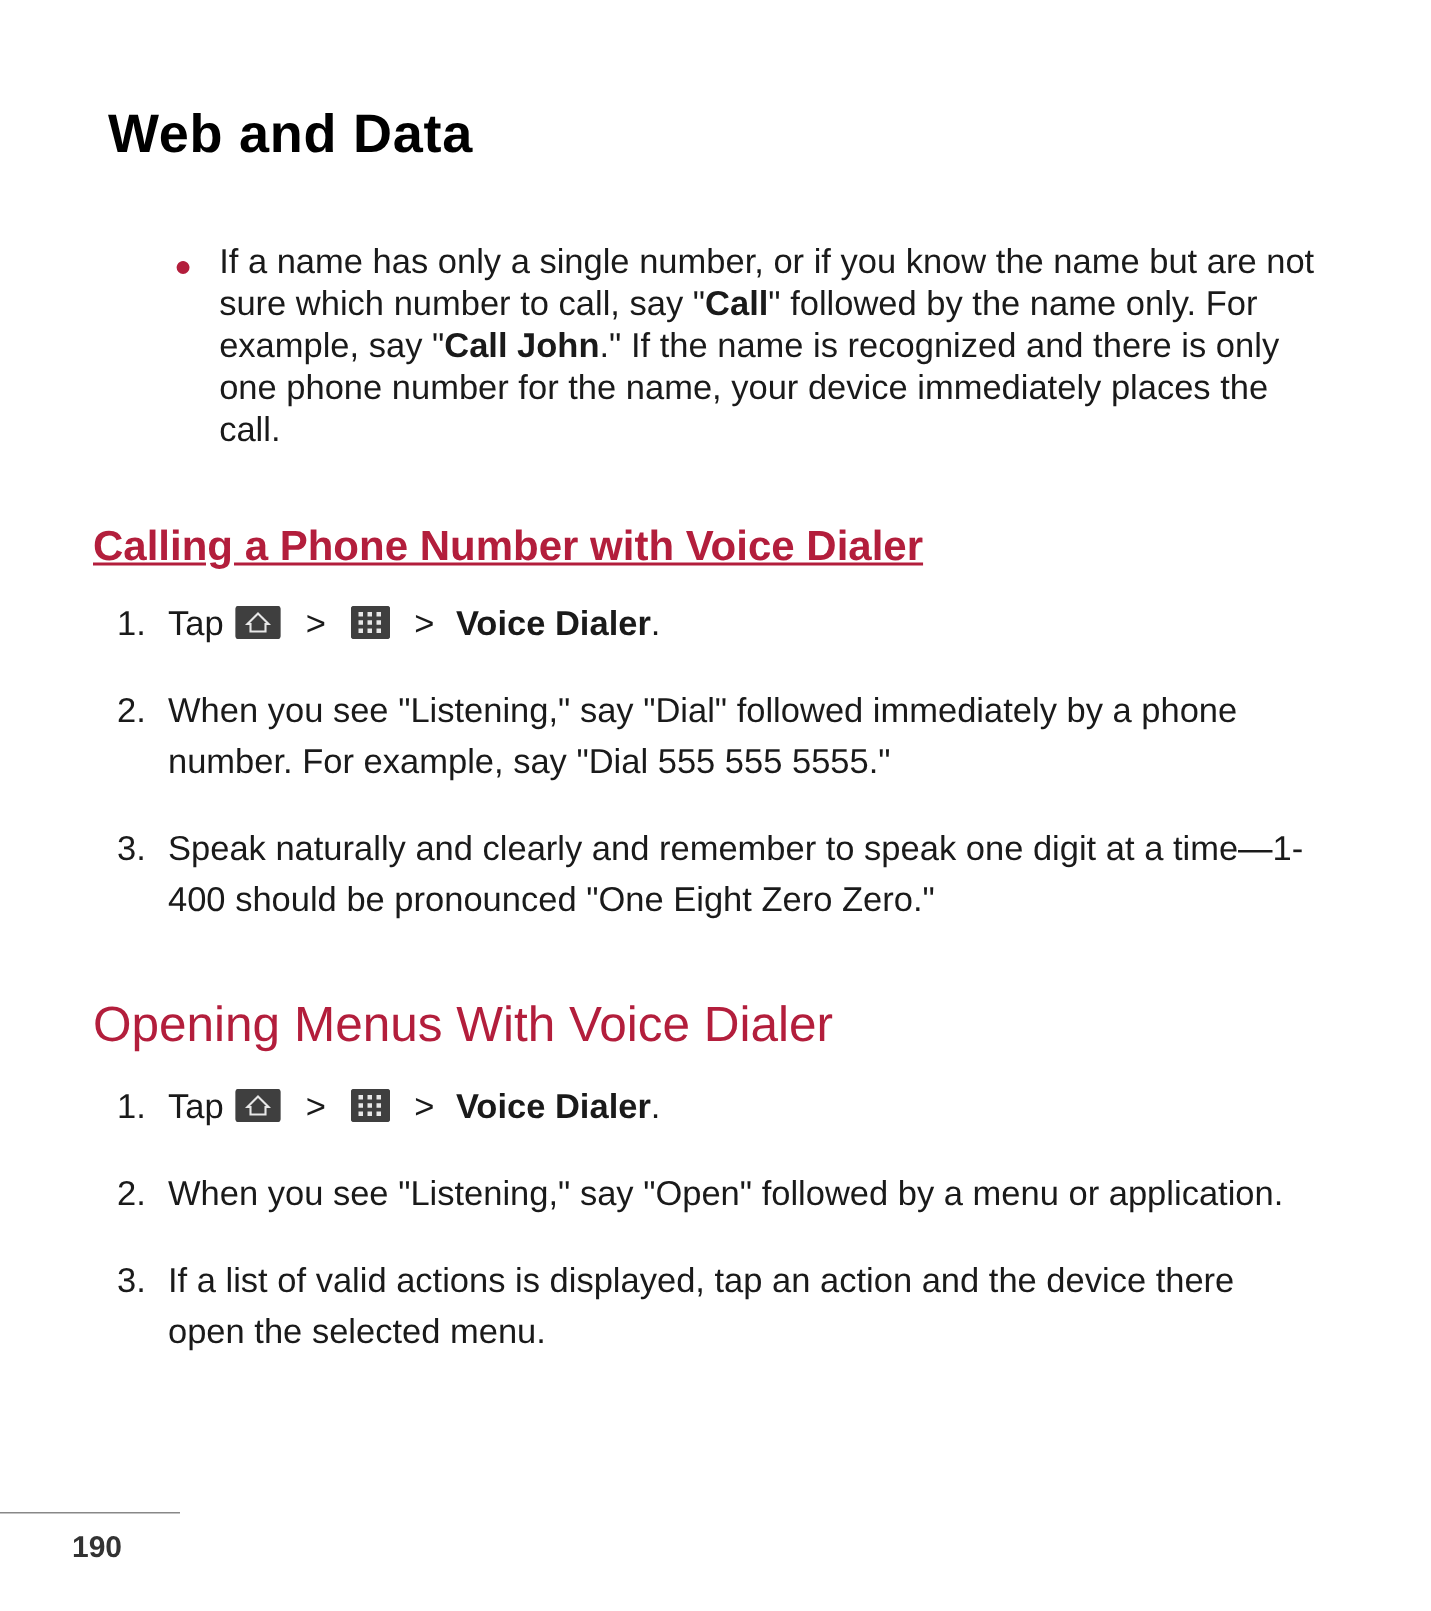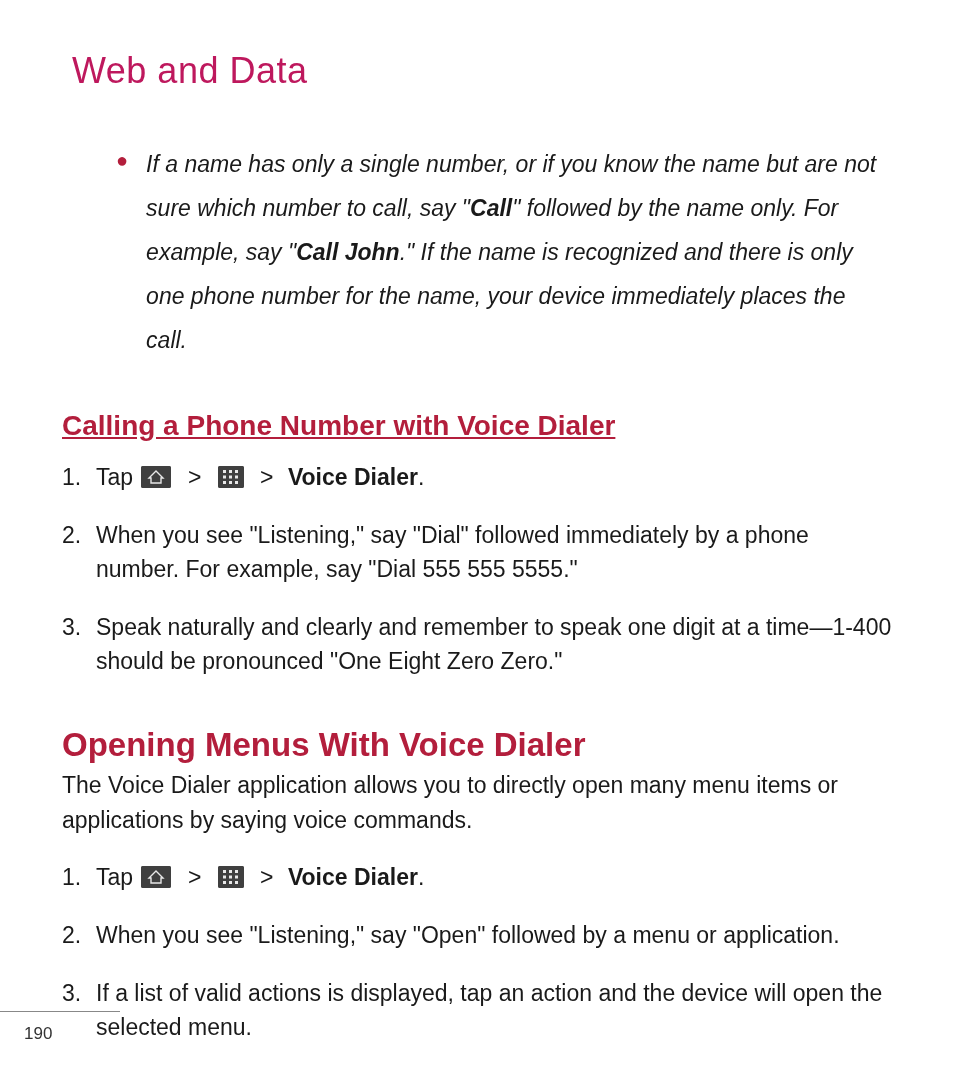--- a/index.html
+++ b/index.html
@@ -10,71 +10,70 @@
     width: 954px;
     height: 1074px;
     position: relative;
     color: #1a1a1a;
   }
   .page {
     padding: 50px 58px 0 62px;
   }
   .page-title {
     font-size: 36px;
-    font-weight: 400;
-    color: #be185d;
-    margin: 0 0 50px 10px;
+    font-weight: 700;
+    color: #000000;
+    margin: 18px 0 50px 10px;
     letter-spacing: 0.5px;
   }
   .bullet-block {
     margin-left: 54px;
     margin-right: 8px;
     margin-bottom: 48px;
   }
   .bullet-row {
     display: flex;
   }
   .bullet-dot {
     color: #b31e3c;
     font-size: 20px;
     line-height: 36px;
     margin-right: 18px;
   }
   .bullet-text {
     font-size: 23px;
-    line-height: 44px;
-    font-weight: 300;
-    font-style: italic;
+    line-height: 28px;
+    font-weight: 300;
   }
   .bullet-text .bold {
     font-weight: 600;
   }
   .section-h3 {
     color: #b31e3c;
     font-size: 28px;
     font-weight: 600;
     margin: 0 0 18px 0;
     text-decoration: underline;
   }
   .section-h2 {
     color: #b31e3c;
     font-size: 33px;
-    font-weight: 700;
-    margin: 48px 0 4px 0;
+    font-weight: 400;
+    margin: 48px 0 18px 0;
   }
   .intro {
     font-size: 23px;
     line-height: 35px;
     font-weight: 300;
     margin: 0 0 22px 0;
   }
   ol.steps {
     list-style: none;
     padding: 0;
-    margin: 0;
+    margin: 16px;
     counter-reset: step;
   }
   ol.steps > li {
     font-size: 23px;
     line-height: 34px;
     font-weight: 300;
     margin: 0 0 24px 0;
     padding-left: 34px;
     position: relative;
   }
@@ -117,24 +116,24 @@
     bottom: 30px;
     left: 0;
     width: 120px;
   }
   .footer-rule {
     border: none;
     border-top: 1px solid #888;
     margin: 0 0 12px 0;
   }
   .page-number {
-    font-size: 17px;
-    font-weight: 400;
+    font-size: 20px;
+    font-weight: 700;
     color: #333;
-    margin-left: 24px;
+    margin-left: 48px;
   }
 </style>
 </head>
 <body>
 
 <div class="page">
   <h1 class="page-title">Web and Data</h1>
 
   <div class="bullet-block">
     <div class="bullet-row">
@@ -174,21 +173,20 @@
         </svg>
       </span>
       <span class="gt">&gt;</span>
       <span class="bold">Voice Dialer</span><span>.</span>
     </li>
     <li>When you see "Listening," say "Dial" followed immediately by a phone number. For example, say "Dial 555 555 5555."</li>
     <li>Speak naturally and clearly and remember to speak one digit at a time—1-400 should be pronounced "One Eight Zero Zero."</li>
   </ol>
 
   <h2 class="section-h2">Opening Menus With Voice Dialer</h2>
-  <p class="intro">The Voice Dialer application allows you to directly open many menu items or applications by saying voice commands.</p>
 
   <ol class="steps">
     <li>
       <span>Tap </span>
       <span class="icon home-icon">
         <svg width="30" height="22">
             <rect width="30" height="22" rx="2" fill="#3f3f3f"></rect>
             <path d="M15 5 L22 12 H20 V17 H10 V12 H8 Z" fill="none" stroke="#e8e8e8" stroke-width="1.4"></path>
           </svg>
       </span>
@@ -206,20 +204,20 @@
             <rect x="5" y="15" width="3" height="3"></rect>
               <rect x="11" y="15" width="3" height="3"></rect>
               <rect x="17" y="15" width="3" height="3"></rect>
           </g>
         </svg>
       </span>
       <span class="gt">&gt;</span>
       <span class="bold">Voice Dialer</span><span>.</span>
     </li>
     <li>When you see "Listening," say "Open" followed by a menu or application.</li>
-    <li>If a list of valid actions is displayed, tap an action and the device will open the selected menu.</li>
+    <li>If a list of valid actions is displayed, tap an action and the device there open the selected menu.</li>
   </ol>
 </div>
 
 <div class="footer">
   <hr class="footer-rule">
   <div class="page-number">190</div>
 </div>
 
 </body></html>

